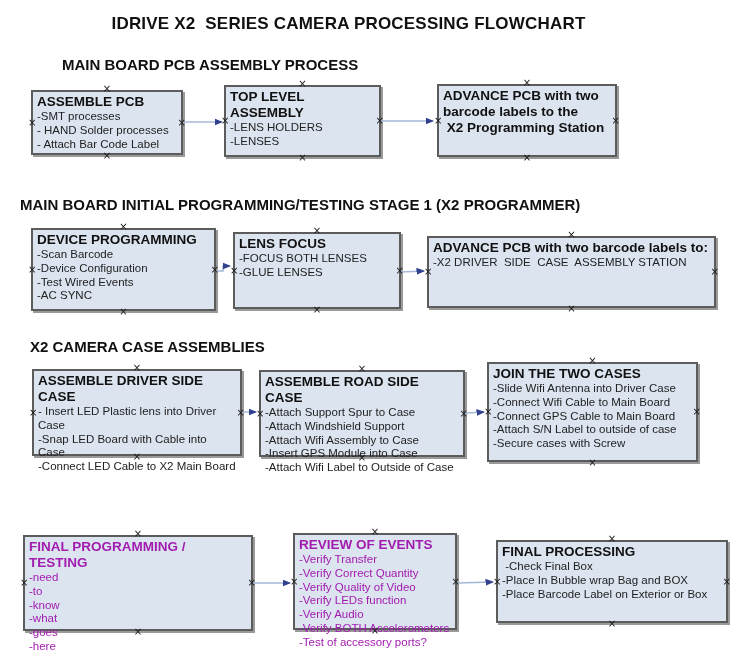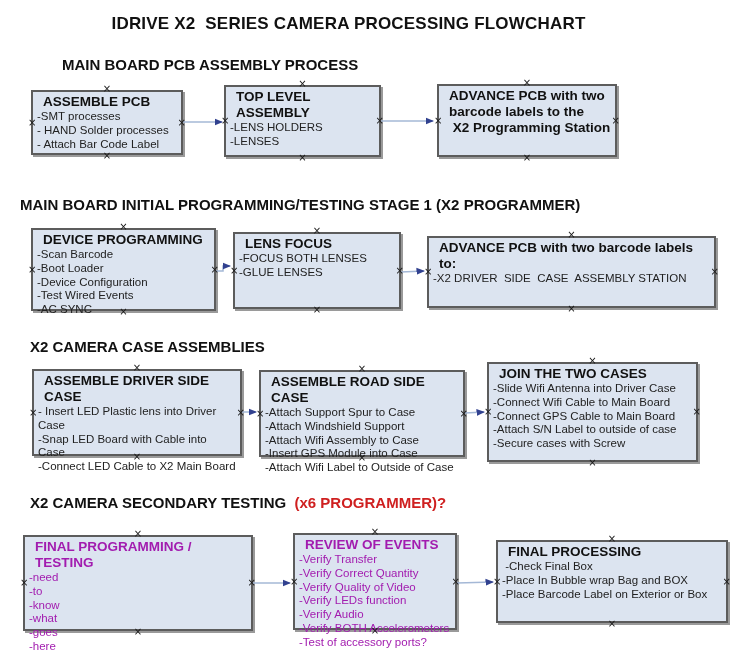--- a/index.html
+++ b/index.html
@@ -15,21 +15,21 @@
   }
   .section-header{
     position:absolute;font-size:15px;font-weight:bold;white-space:pre-wrap;color:#111;
   }
   .section-header .red-part{color:#cf2020;}
   .box{
     position:absolute;background:#dce4f0;border:2px solid #5c5c5c;
     box-shadow:2px 2px 0 #9a9a9a;padding:2px 4px;box-sizing:border-box;
   }
   .box-title{
-    font-weight:bold;font-size:13.5px;line-height:16px;color:#111;white-space:pre-wrap;margin-left:6px;
+    font-weight:bold;font-size:13.5px;line-height:16px;color:#111;white-space:pre-wrap;
   }
   .box-item{
     font-size:11.5px;line-height:13.8px;color:#222;white-space:pre-wrap;
   }
   .red .box-title,.red .box-item{color:#a21caf;}
   
   .hx{
     position:absolute;font-size:10px;line-height:8px;color:#1a1a1a;
     font-family:"DejaVu Sans",sans-serif;z-index:3;pointer-events:none;
   }
@@ -42,21 +42,20 @@
 </head>
 <body>
 
 <div id="canvas">
 
   <div class="page-title">IDRIVE X2  SERIES CAMERA PROCESSING FLOWCHART</div>
 
   <div class="section-header" style="left:20px;top:56px;margin-left:42px;">MAIN BOARD PCB ASSEMBLY PROCESS</div>
   <div class="section-header" style="left:20px;top:196px;">MAIN BOARD INITIAL PROGRAMMING/TESTING STAGE 1 (X2 PROGRAMMER)</div>
   <div class="section-header" style="left:30px;top:338px;">X2 CAMERA CASE ASSEMBLIES</div>
-  <div class="section-header" style="left:30px;top:494px;"><span>X2 CAMERA SECONDARY TESTING </span><span class="red-part"> (x6 PROGRAMMER)?</span></div>
 
   <svg class="arrows" width="747" height="662" viewBox="0 0 747 662">
     <defs>
       <marker id="ah" markerWidth="10" markerHeight="9" refX="7.5" refY="4.5" orient="auto" markerUnits="userSpaceOnUse">
         <path d="M0,1 L8.5,4.5 L0,8 Z" fill="#31418f"></path>
       </marker>
     </defs>
     <path d="M183,122 L222,122" stroke="#a4b8d6" stroke-width="1.5" fill="none" marker-end="url(#ah)"></path>
     <path d="M381,121 L433,121" stroke="#a4b8d6" stroke-width="1.5" fill="none" marker-end="url(#ah)"></path>
     <path d="M216,271 L223,271 L223,266 L230,266" stroke="#a4b8d6" stroke-width="1.5" fill="none" marker-end="url(#ah)"></path>
@@ -98,21 +97,20 @@
  X2 Programming Station</div>
   </div>
 
   <div class="box" style="left:31px;top:228px;width:185px;height:83px;">
     <span class="hx ht">×</span>
       <span class="hx hb">×</span>
       <span class="hx hl">×</span>
       <span class="hx hr">×</span>
     <div class="box-title">DEVICE PROGRAMMING</div>
     <div class="box-item">-Scan Barcode</div>
-    <div class="box-item">-Boot Loader</div>
     <div class="box-item">-Device Configuration</div>
     <div class="box-item">-Test Wired Events</div>
     <div class="box-item">-AC SYNC</div>
   </div>
 
   <div class="box" style="left:233px;top:232px;width:168px;height:77px;">
     <span class="hx ht">×</span>
       <span class="hx hb">×</span>
       <span class="hx hl">×</span>
       <span class="hx hr">×</span>

